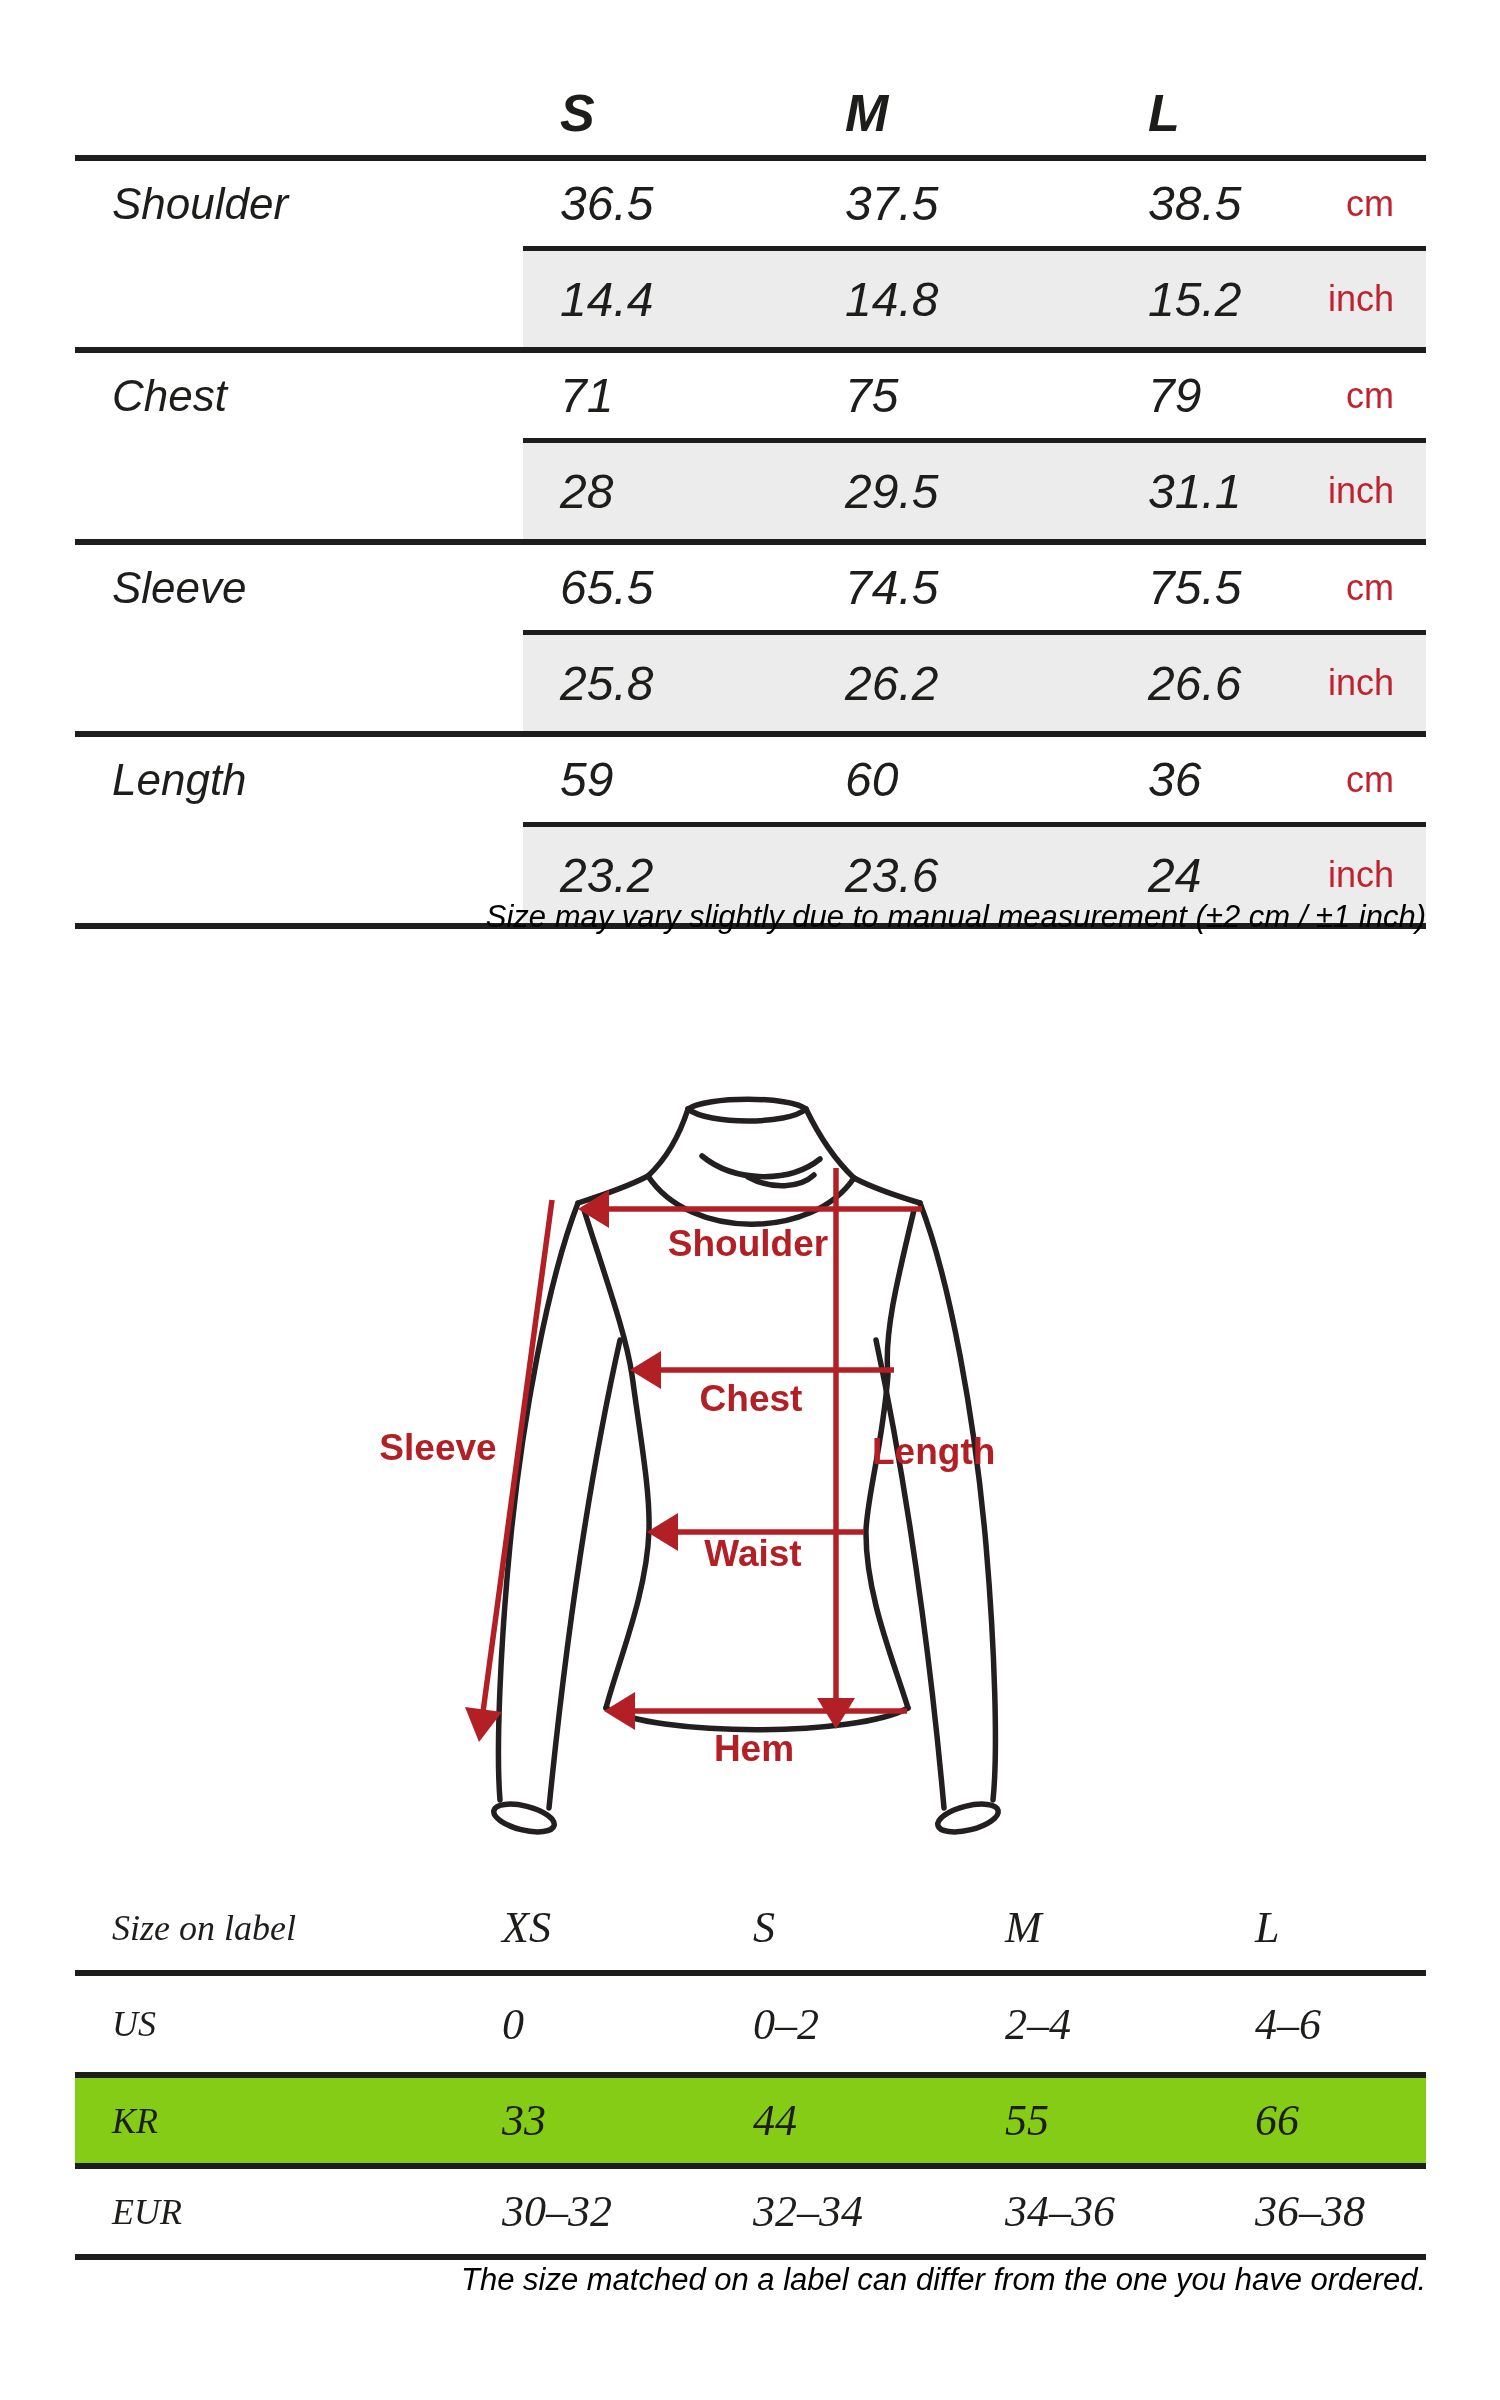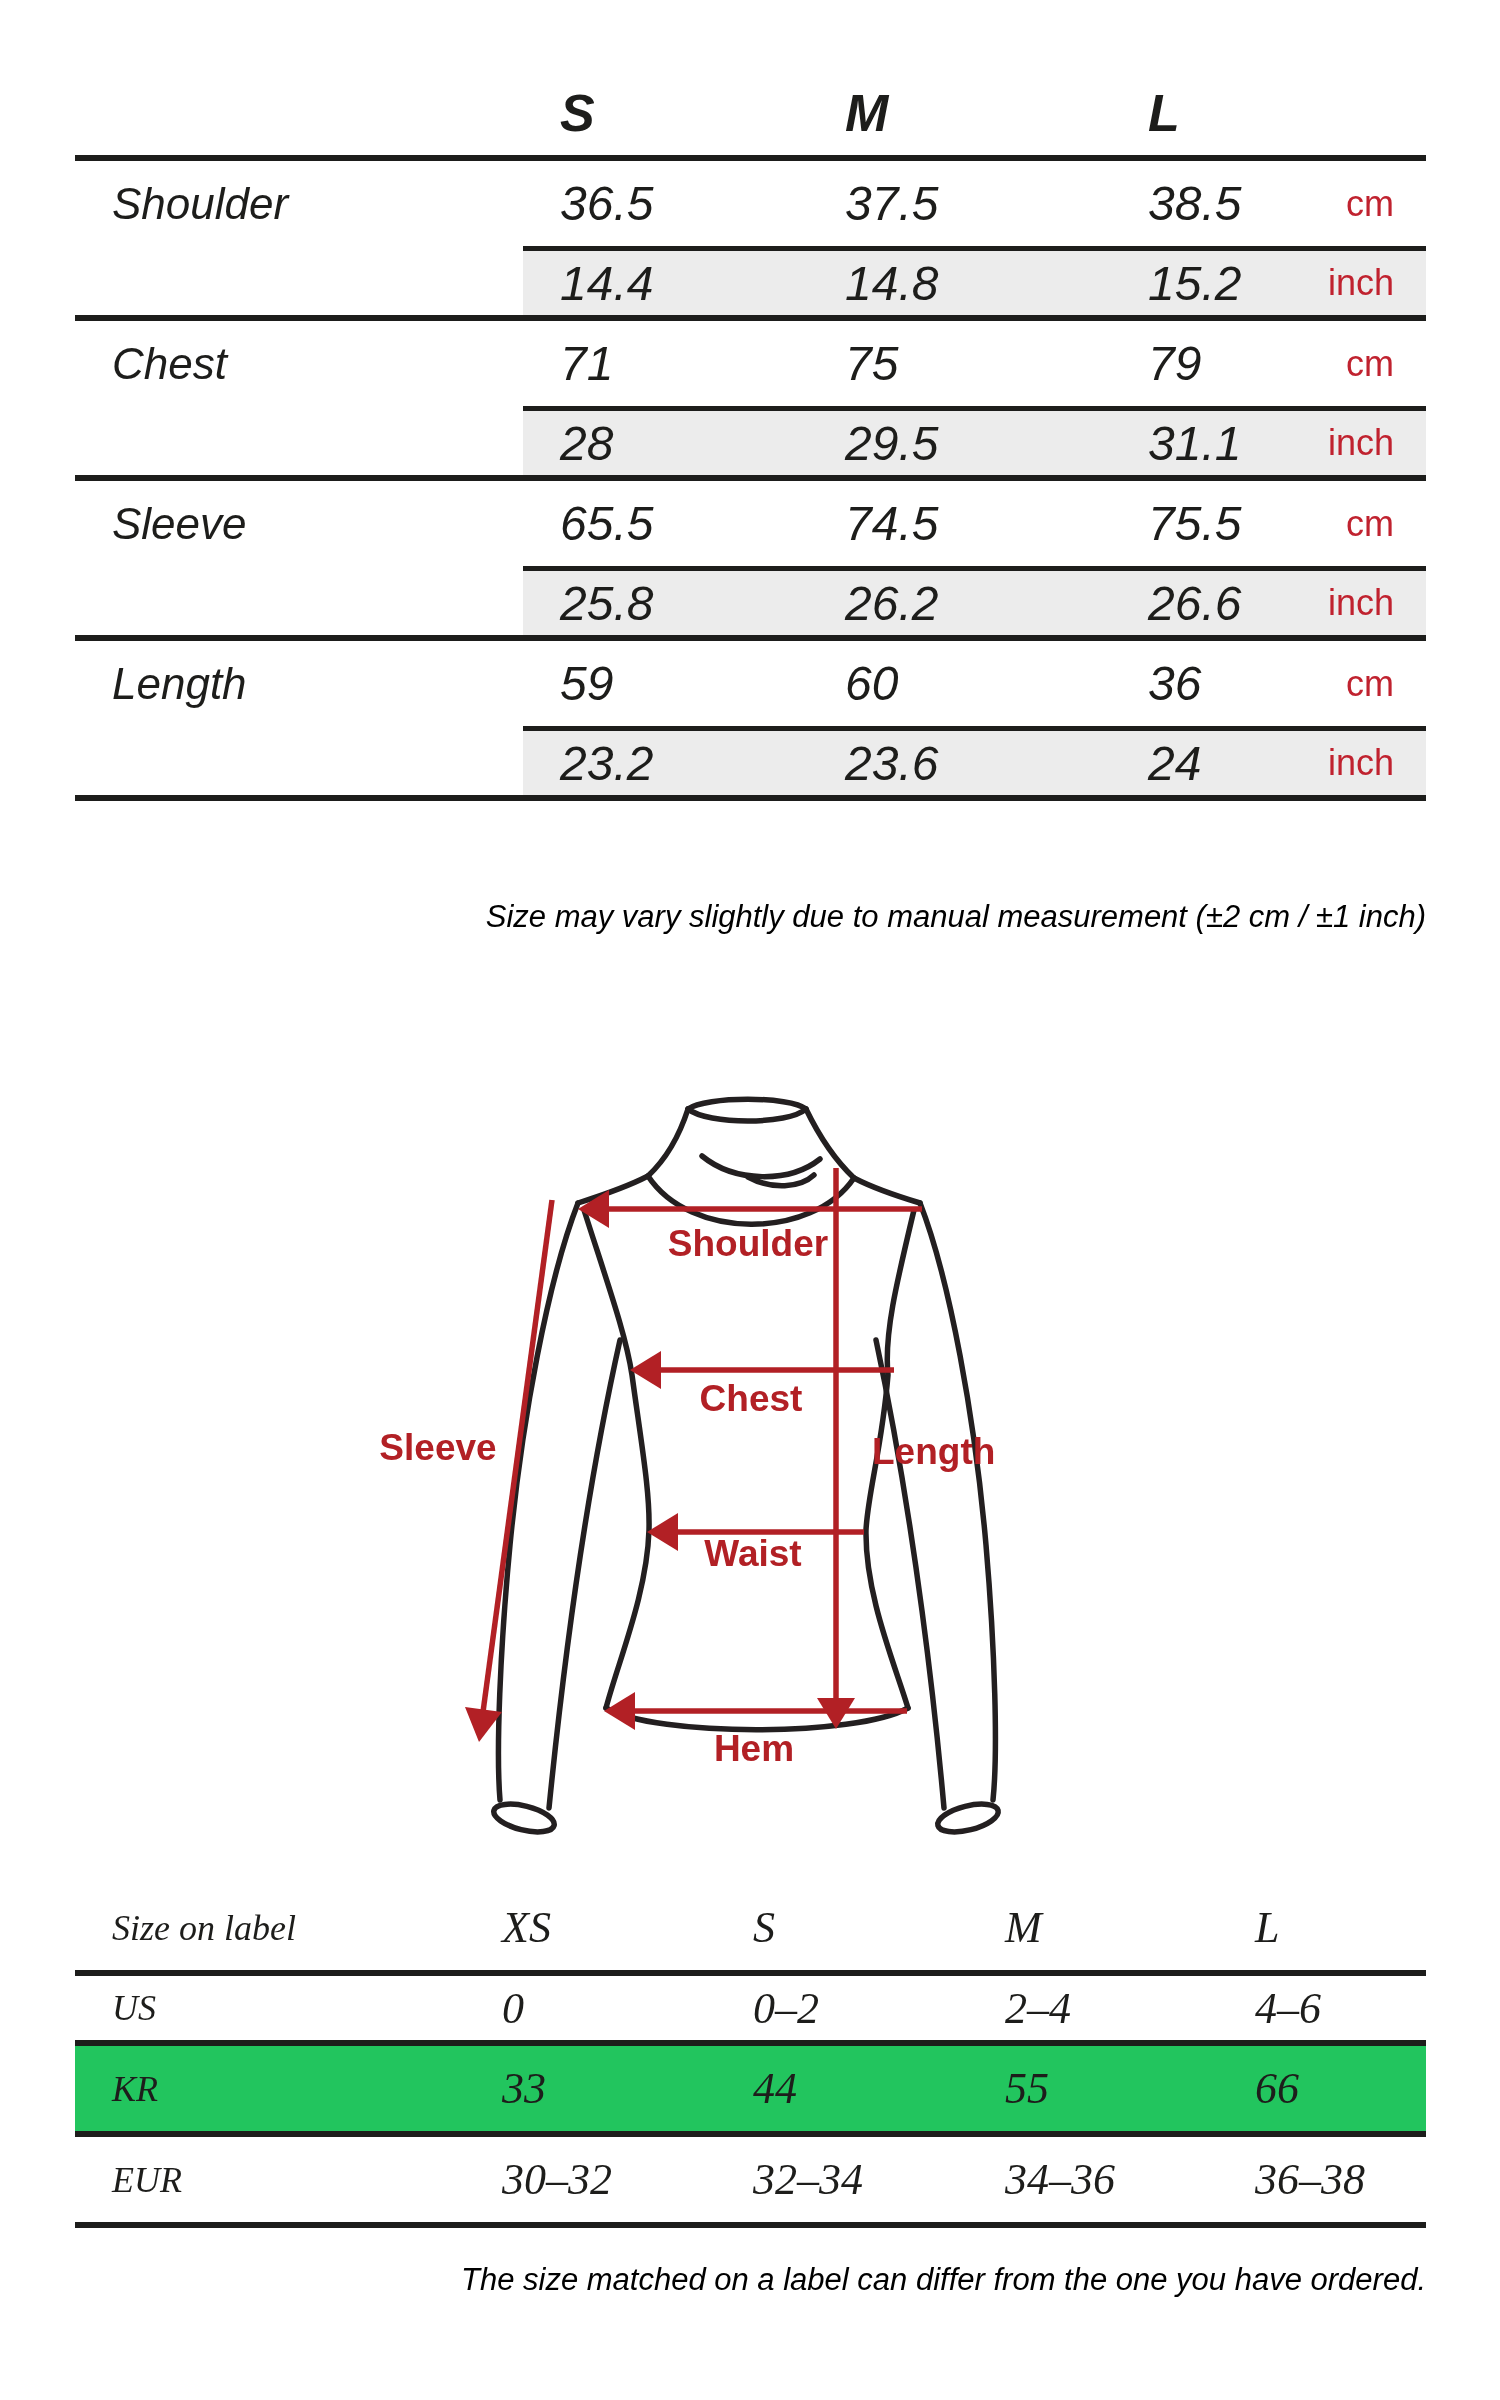--- a/index.html
+++ b/index.html
@@ -6,21 +6,21 @@
   html,body { background:#ffffff; }
   body { font-family:"Liberation Sans","DejaVu Sans",sans-serif; color:#1d1d1b; }
   .canvas { position:relative; width:1500px; height:2400px; background:#ffffff; overflow:hidden; }
 
   
   .tbl { position:absolute; left:75px; width:1351px; }
   .hline { height:6px; background:#1d1d1b; }
   .hline.partial { margin-left:448px; width:903px; height:5px; }
   .row { position:relative; }
   .row.h85 { height:85px; }
-  .row.h87 { height:64px; }
+  .row.h87 { height:96px; }
   .cell { position:absolute; top:0; bottom:0; display:flex; align-items:center;
           font-style:italic; font-size:44px; color:#1d1d1b; z-index:1; white-space:nowrap; }
 
   
   .c-label { left:37px;  font-size:44px; }
   .c-s     { left:485px; font-size:48px; }
   .c-m     { left:770px; font-size:48px; }
   .c-l     { left:1073px;font-size:48px; }
   .c-unit  { right:32px; font-size:36px; font-style:normal; color:#c0222f; }
   .col-head{ font-weight:bold; font-size:52px; }
@@ -41,21 +41,21 @@
             font-weight:bold; font-size:37px; }
 
   
   .b-label { left:37px;  font-size:36px; }
   .b-c0 { left:427px; }
   .b-c1 { left:678px; }
   .b-c2 { left:930px; }
   .b-c3 { left:1180px; }
   .b-head { font-size:44px; }
   .b-val  { font-size:44px; }
-  .row.grayfull { background:#22c55e; }
+  .row.grayfull { background:#84cc16; }
 </style>
 </head>
 <body>
 
 <div class="canvas">
 
   <div class="tbl" style="top:70px;">
 
     <div class="row h85">
       <div class="cell c-s col-head">S</div>

